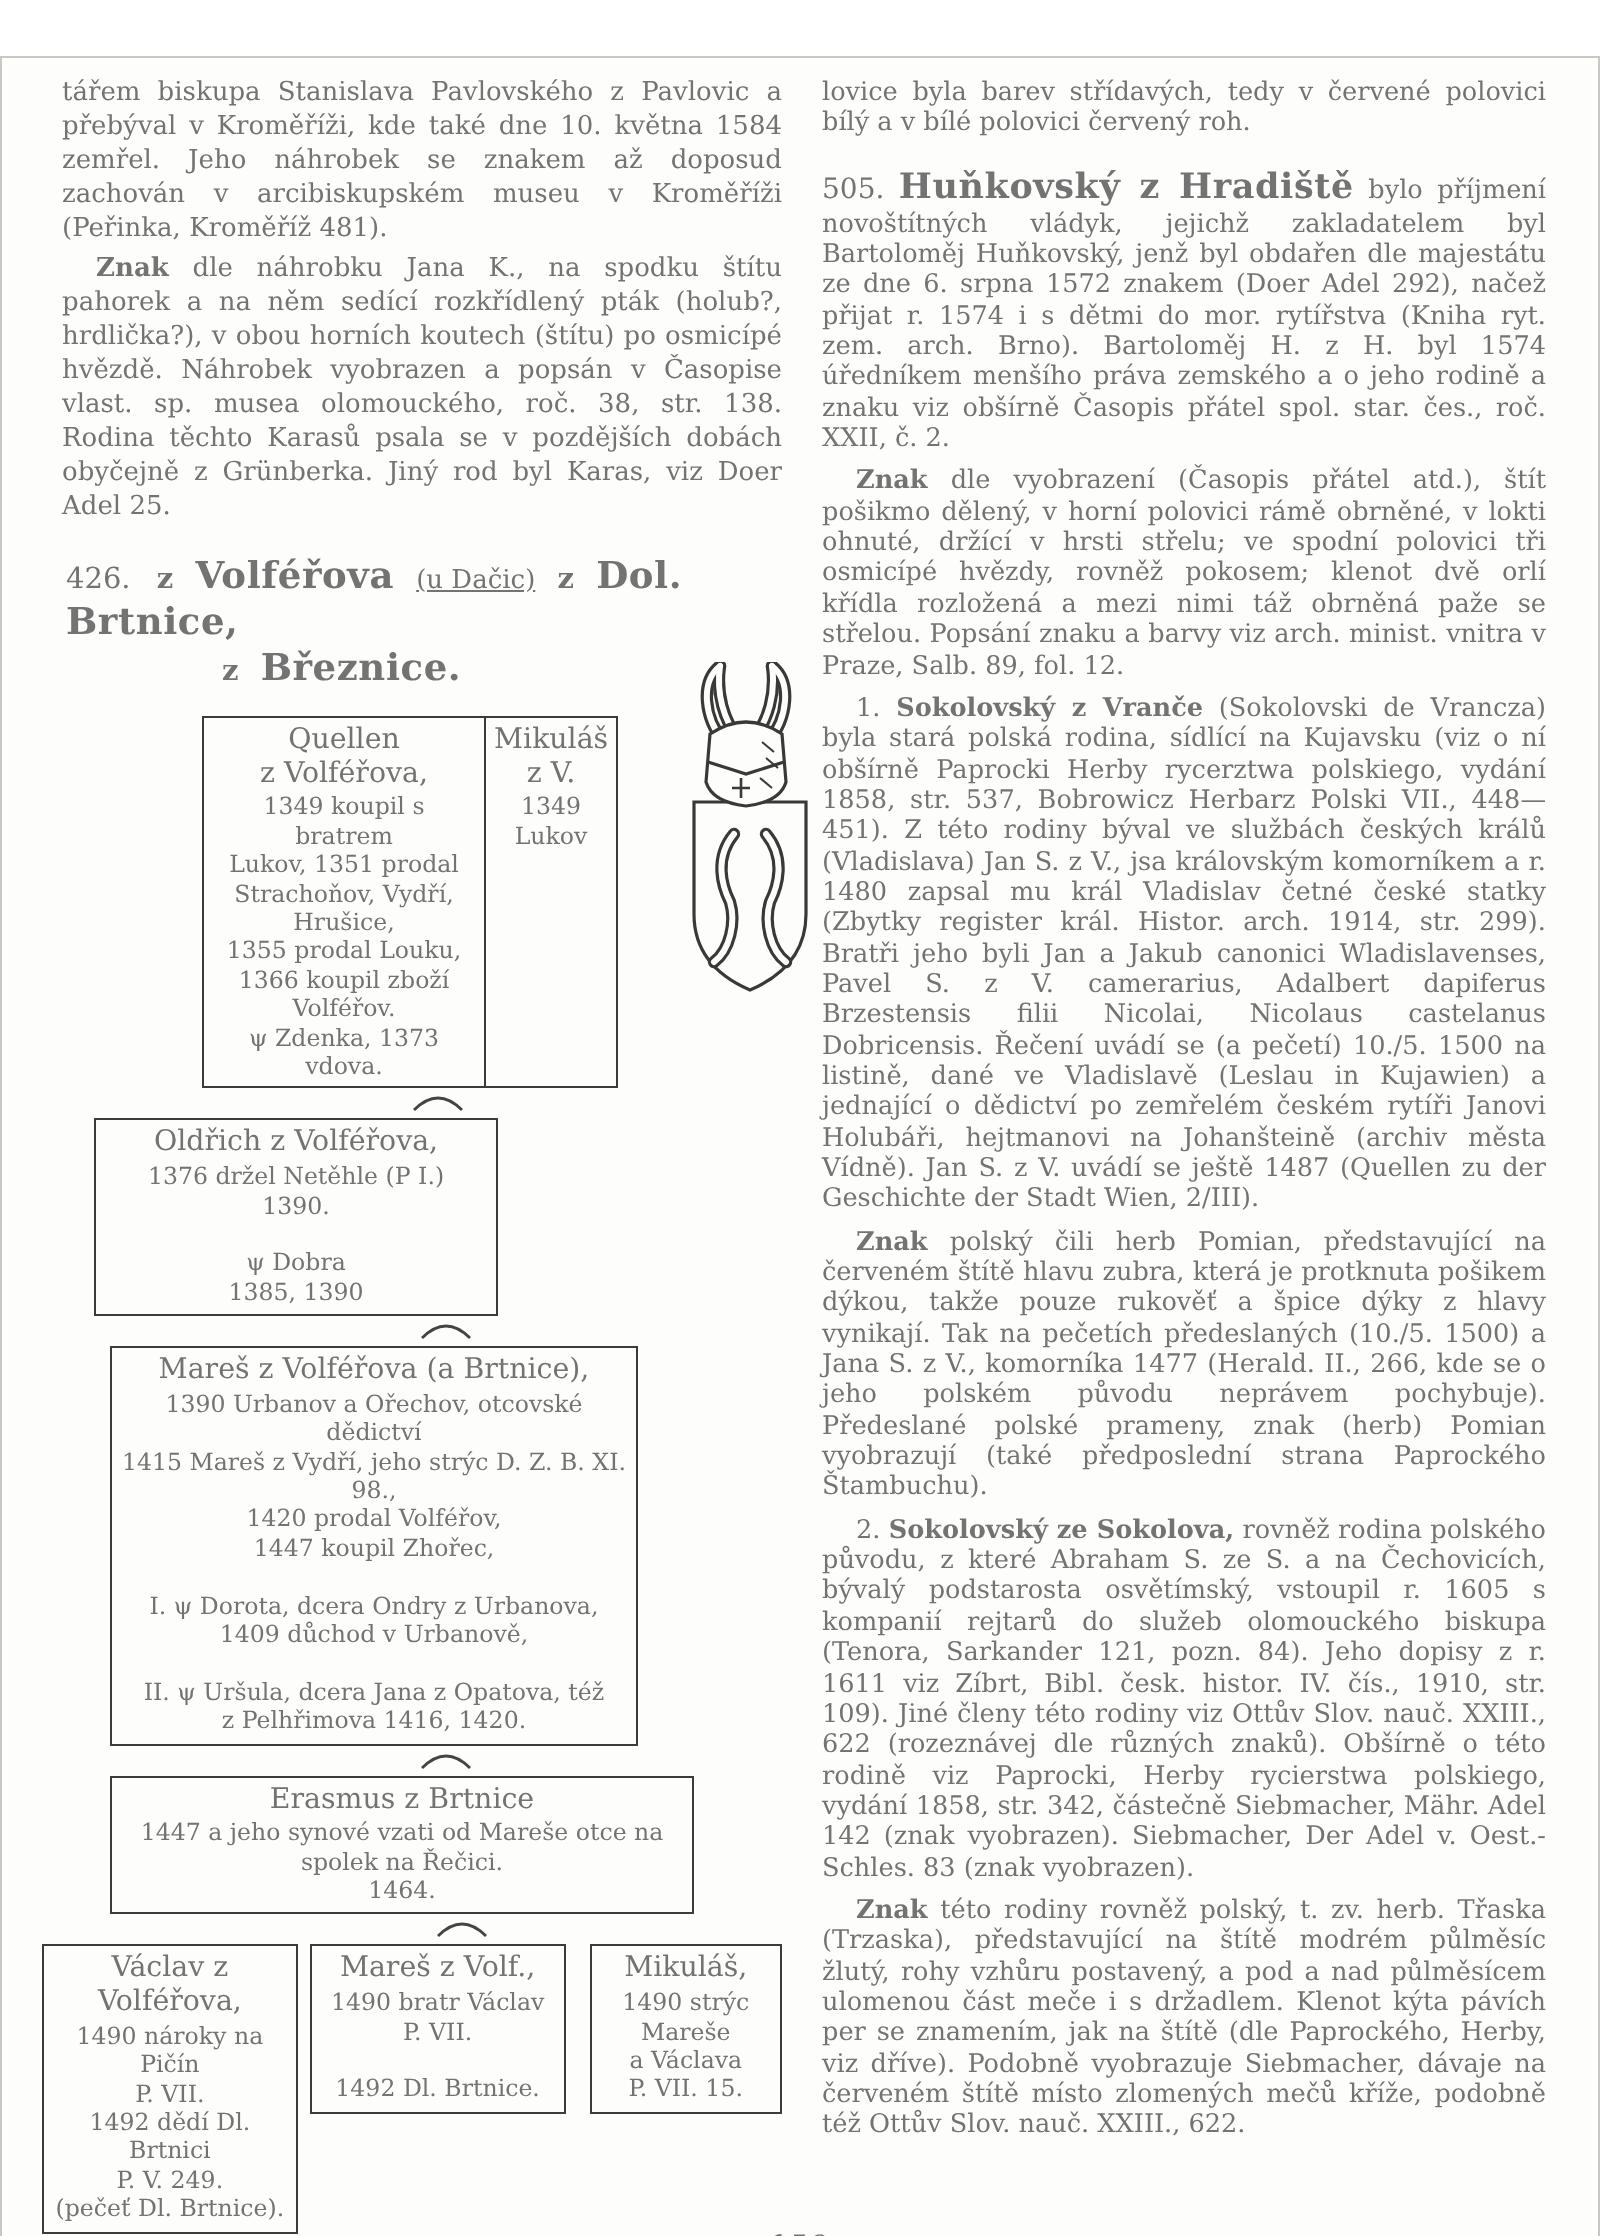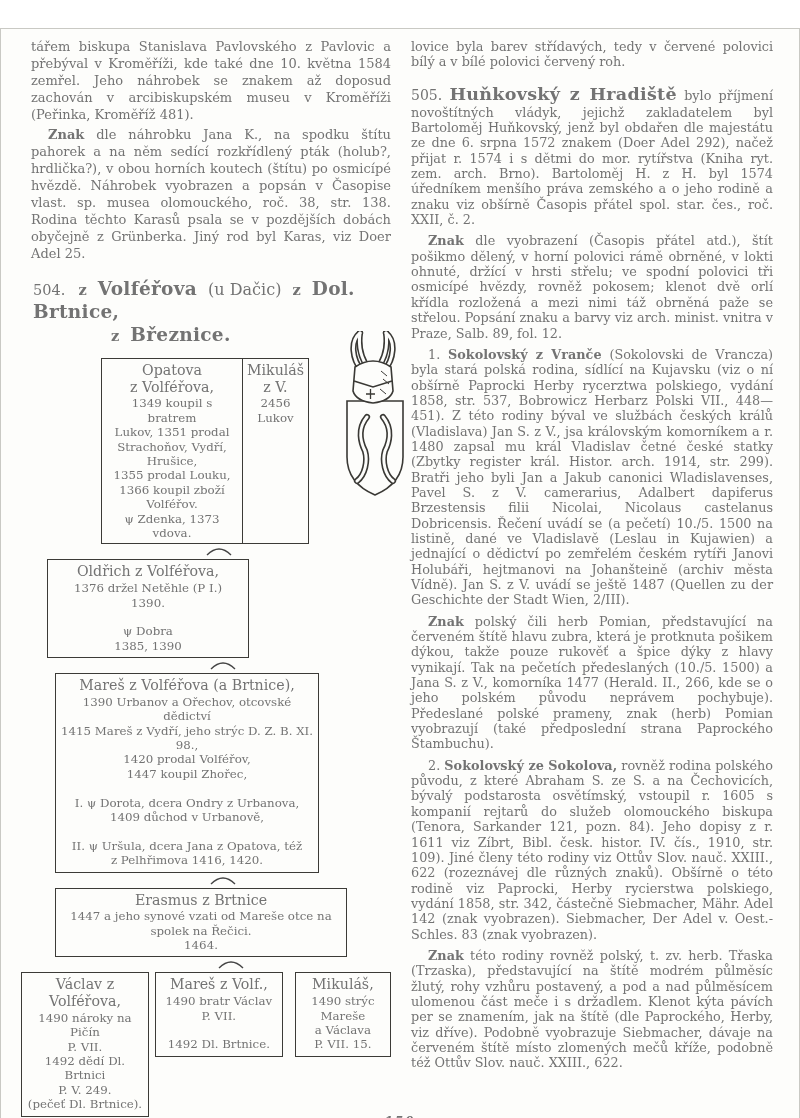--- a/index.html
+++ b/index.html
@@ -25,21 +25,21 @@
   .ind{text-indent:17px;}
   b.lead{font-weight:bold;}
   .sec{margin-top:14px;}
   .sec-num{font-size:14px;}
   .sec-name{font-size:17.5px;font-weight:bold;letter-spacing:.3px;}
   
   .h504{margin:14px 0 12px 2px;line-height:1.25;text-align:left;}
   .h504 .h-num{font-size:14.5px;margin-right:8px;}
   .h504 .h-z{font-size:14.5px;font-weight:bold;margin-right:6px;}
   .h504 .h-name{font-size:18.5px;font-weight:bold;margin-right:6px;letter-spacing:.3px;}
-  .h504 .h-paren{font-size:16px;margin-right:6px;}
+  .h504 .h-paren{font-size:13px;margin-right:6px;text-decoration:underline;}
   .h504 .line2{display:block;margin-left:78px;}
   
   .tree{margin-top:4px;}
   .trow{position:relative;display:flex;align-items:flex-start;}
   .trow + .trow{margin-top:15px;}
   .tbox{
     box-sizing:border-box;
     border:1.3px solid #3c3b37;
     background:#fdfdfb;
     text-align:center;
@@ -66,52 +66,52 @@
 <div class="sheet">
   <div class="cols">
 
     <div class="col col-left">
 
       <p><span>tářem biskupa Stanislava Pavlovského z Pavlovic a přebýval v Kroměříži, kde také dne 10. května 1584 zemřel. Jeho náhrobek se znakem až doposud zachován v arcibiskupském museu v Kroměříži (Peřinka, Kroměříž 481).</span></p>
 
       <p class="ind"><b class="lead">Znak</b><span> dle náhrobku Jana K., na spodku štítu pahorek a na něm sedící rozkřídlený pták (holub?, hrdlička?), v obou horních koutech (štítu) po osmicípé hvězdě. Náhrobek vyobrazen a popsán v Časopise vlast. sp. musea olomouckého, roč. 38, str. 138. Rodina těchto Karasů psala se v pozdějších dobách obyčejně z Grünberka. Jiný rod byl Karas, viz Doer Adel 25.</span></p>
 
       <div class="h504">
-        <span class="h-num">504.</span>
+        <span class="h-num">426.</span>
         <span class="h-z">z</span>
         <span class="h-name">Volféřova</span>
         <span class="h-paren">(u Dačic)</span>
         <span class="h-z">z</span>
         <span class="h-name">Dol. Brtnice,</span>
         <span class="line2">
           <span class="h-z">z</span>
           <span class="h-name">Březnice.</span>
         </span>
       </div>
 
       <div class="tree">
 
         <div class="trow" style="margin-left:70px;">
           <div class="tbox cellwrap" style="padding:0;">
             <div class="cell" style="width:140px;">
-              <div class="tbox-title pre">Opatova
+              <div class="tbox-title pre">Quellen
 z Volféřova,</div>
               <div class="tbox-lines pre">1349 koupil s bratrem
 Lukov, 1351 prodal
 Strachoňov, Vydří,
 Hrušice,
 1355 prodal Louku,
 1366 koupil zboží
 Volféřov.
 ψ Zdenka, 1373 vdova.</div>
             </div>
             <div class="cell" style="width:66px;">
               <div class="tbox-title pre">Mikuláš
 z V.</div>
-              <div class="tbox-lines pre">2456
+              <div class="tbox-lines pre">1349
 Lukov</div>
             </div>
           </div>
 
           <svg class="arms" width="104" height="178" viewBox="0 0 104 178">
             <g fill="none" stroke="#3a3935" stroke-width="6.2" stroke-linecap="round">
               <path d="M41,40 C31,28 29,10 39,2"></path>
               <path d="M39,2 C37,16 41,29 48,38"></path>
               <path d="M63,40 C73,28 75,10 65,2"></path>
               <path d="M65,2 C67,16 63,29 56,38"></path>

